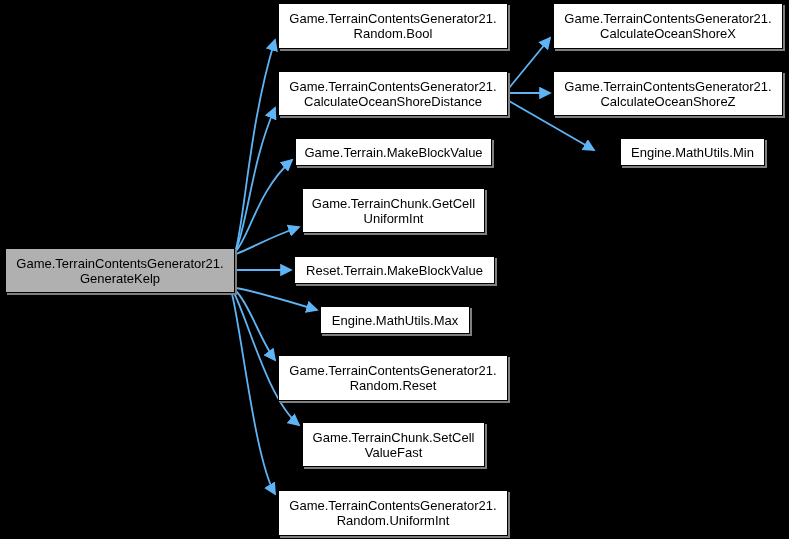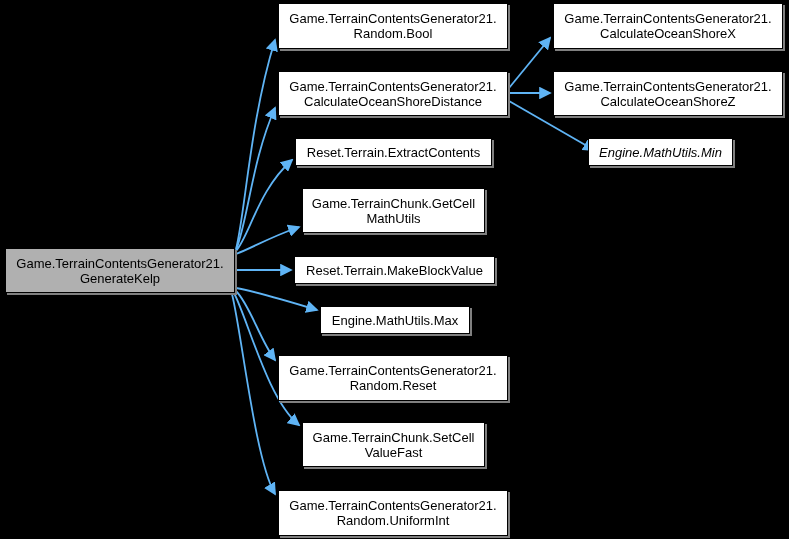--- a/index.html
+++ b/index.html
@@ -81,25 +81,25 @@
       </div>
       <div class="node" style="left: 278px; top: 3px; width: 230px; height: 46px;">
         <span class="node-label">Game.TerrainContentsGenerator21.
 Random.Bool</span>
       </div>
       <div class="node" style="left: 278px; top: 71px; width: 230px; height: 45px;">
         <span class="node-label">Game.TerrainContentsGenerator21.
 CalculateOceanShoreDistance</span>
       </div>
       <div class="node" style="left: 295px; top: 138px; width: 197px; height: 28px;">
-        <span class="node-label">Reset.Terrain.ExtractContents</span>
+        <span class="node-label">Game.Terrain.MakeBlockValue</span>
       </div>
       <div class="node" style="left: 302px; top: 188px; width: 183px; height: 45px;">
         <span class="node-label">Game.TerrainChunk.GetCell
-MathUtils</span>
+UniformInt</span>
       </div>
       <div class="node" style="left: 294px; top: 256px; width: 201px; height: 28px;">
         <span class="node-label">Reset.Terrain.MakeBlockValue</span>
       </div>
       <div class="node" style="left: 320px; top: 306px; width: 150px; height: 28px; justify-content: flex-end;">
         <span class="node-label">Engine.MathUtils.Max</span>
       </div>
       <div class="node" style="left: 278px; top: 355px; width: 230px; height: 46px;">
         <span class="node-label">Game.TerrainContentsGenerator21.
 Random.Reset</span>
@@ -113,17 +113,17 @@
 Random.UniformInt</span>
       </div>
       <div class="node" style="left: 553px; top: 3px; width: 230px; height: 46px;">
         <span class="node-label">Game.TerrainContentsGenerator21.
 CalculateOceanShoreX</span>
       </div>
       <div class="node" style="left: 553px; top: 71px; width: 230px; height: 45px;">
         <span class="node-label">Game.TerrainContentsGenerator21.
 CalculateOceanShoreZ</span>
       </div>
-      <div class="node" style="left: 588px; top: 138px; width: 145px; height: 28px; font-style: italic;">
+      <div class="node" style="left: 620px; top: 138px; width: 145px; height: 28px;">
         <span class="node-label">Engine.MathUtils.Min</span>
       </div>
     </div>
 </div>
 
 </body></html>

